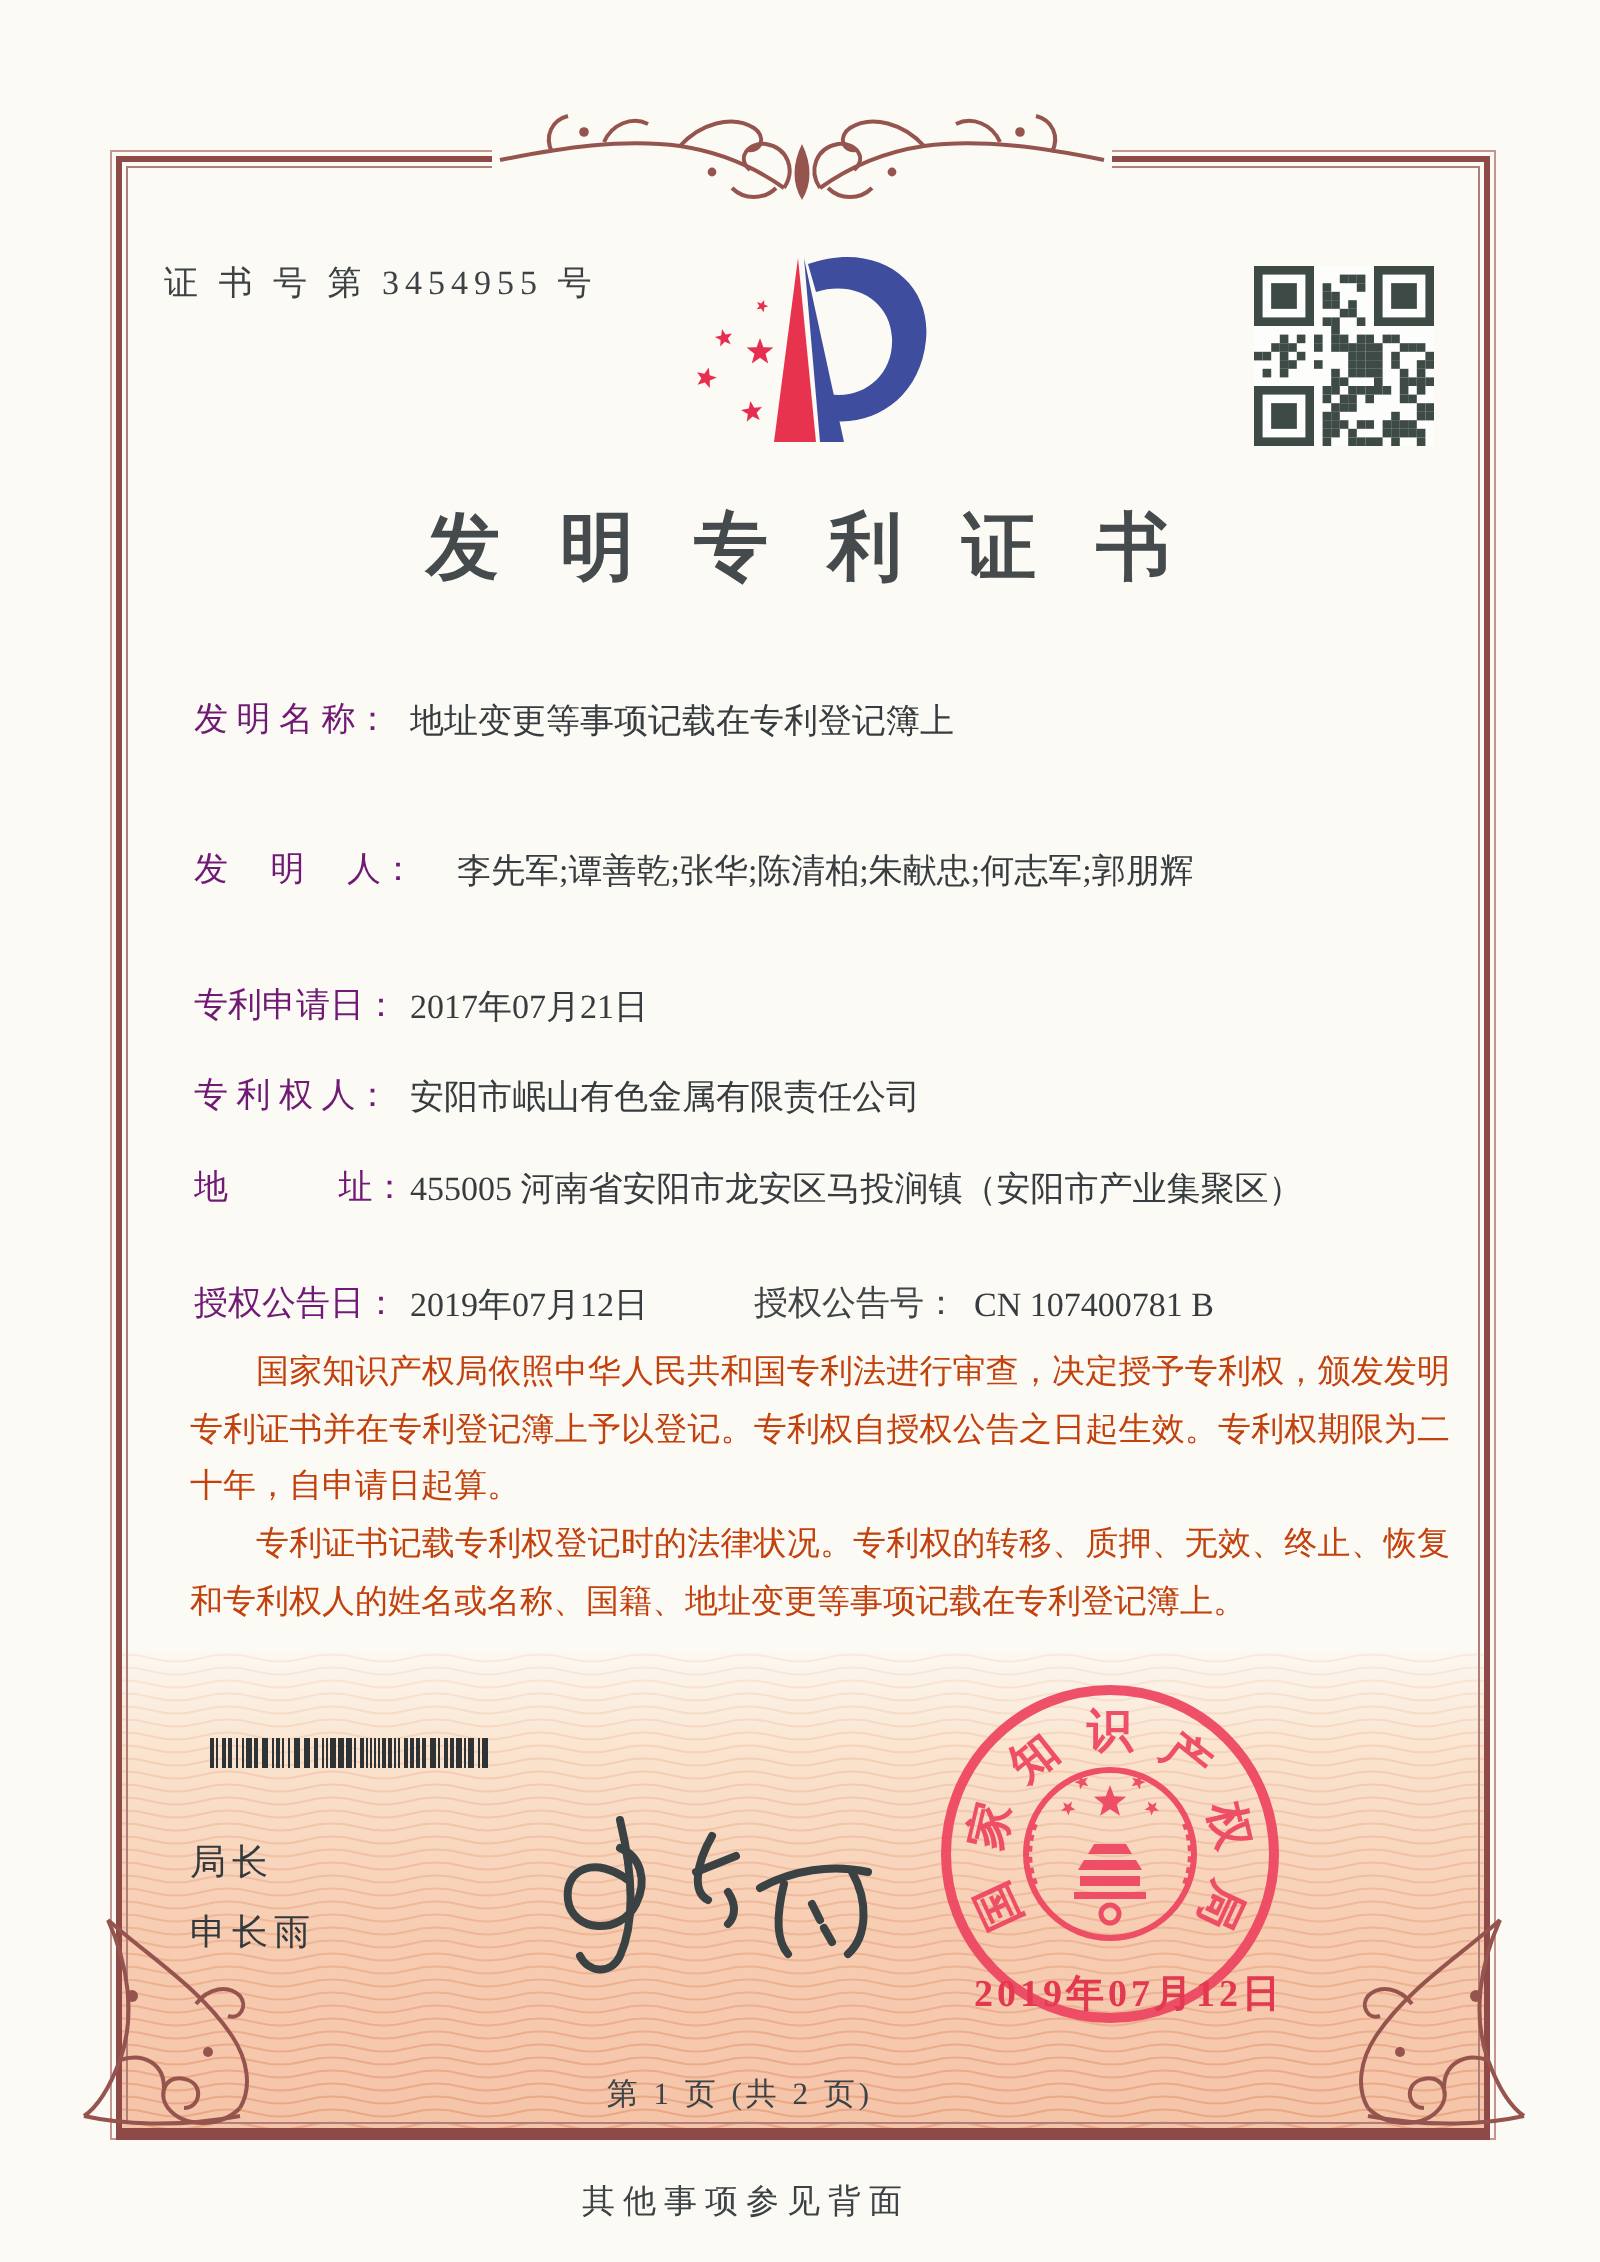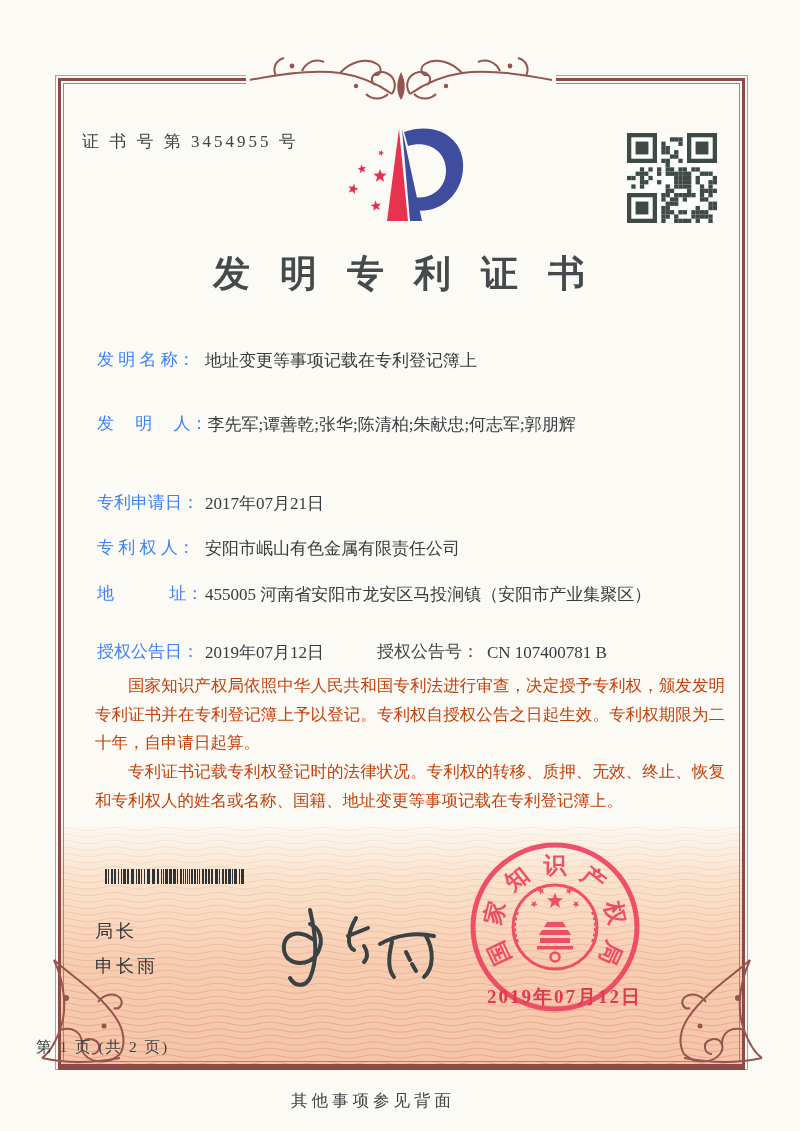--- a/index.html
+++ b/index.html
@@ -24,41 +24,41 @@
   .corner.right{left:654px;top:956px;transform:scaleX(-1);}
 
   .cert-number{position:absolute;left:82px;top:130px;font-size:17px;letter-spacing:3px;color:#3c4245;z-index:5;}
   .logo{position:absolute;left:332px;top:120px;z-index:5;}
   .qr{position:absolute;left:627px;top:133px;z-index:5;background:#fdfdfb;}
 
   .title{position:absolute;left:0;top:249px;width:800px;margin:0;text-align:center;
     font-size:37px;font-weight:bold;color:#454b4d;letter-spacing:30px;padding-left:28px;box-sizing:border-box;z-index:5;}
 
   .field{position:absolute;left:97px;display:flex;font-size:17px;color:#363c3f;z-index:5;}
-  .field .lbl{flex:0 0 108px;white-space:pre;color:#3b82f6;}
+  .field .lbl{flex:0 0 108px;white-space:pre;color:#701a75;}
   .field .val{max-width:505px;line-height:1.55;}
-  .f1{top:348px;} .f2{top:412px;} .f3{top:447px;} .f4{top:491px;} .f5{top:536px;} .f6{top:582px;}
+  .f1{top:348px;} .f2{top:423px;gap:21px;} .f3{top:447px;} .f4{top:491px;} .f5{top:536px;} .f6{top:582px;}
   .f7{top:640px;width:648px;}
   .f7 .val1{flex:0 0 172px;} .f7 .lbl2{flex:0 0 110px;white-space:pre;color:#3f4548;}
 
   .body-text{position:absolute;left:95px;top:672px;width:630px;z-index:5;
     font-size:16.5px;line-height:1.74;color:#c2410c;text-align:justify;}
   .body-text p{margin:0;text-indent:2em;}
 
   .barcode{position:absolute;left:105px;top:869px;width:140px;height:15px;display:flex;align-items:stretch;z-index:6;}
   .director{position:absolute;left:95px;z-index:6;font-size:18px;letter-spacing:3px;color:#33393c;}
   .director.t1{top:919px;} .director.t2{top:954px;}
   .signature{position:absolute;left:198px;top:880px;z-index:6;}
 
   .seal{position:absolute;left:465px;top:837px;z-index:7;opacity:0.93;}
   .seal-date{position:absolute;left:472px;top:984px;width:185px;text-align:center;z-index:8;
     font-size:19px;letter-spacing:2px;color:#e23850;font-weight:bold;}
 
-  .page-info{position:absolute;left:0;top:1037px;width:740px;text-align:left;font-size:15.5px;
-    letter-spacing:2px;color:#3c4245;z-index:6;margin-left:36px;}
+  .page-info{position:absolute;left:0;top:1037px;width:740px;text-align:center;font-size:15.5px;
+    letter-spacing:2px;color:#3c4245;z-index:6;}
   .back-note{position:absolute;left:0;top:1090px;width:746px;text-align:center;font-size:16.5px;
     letter-spacing:4px;color:#3c4245;z-index:5;}
 </style>
 </head>
 <body>
 
 <div class="page">
 
   <div class="pink-zone">
     <svg id="waves" width="681" height="239">

